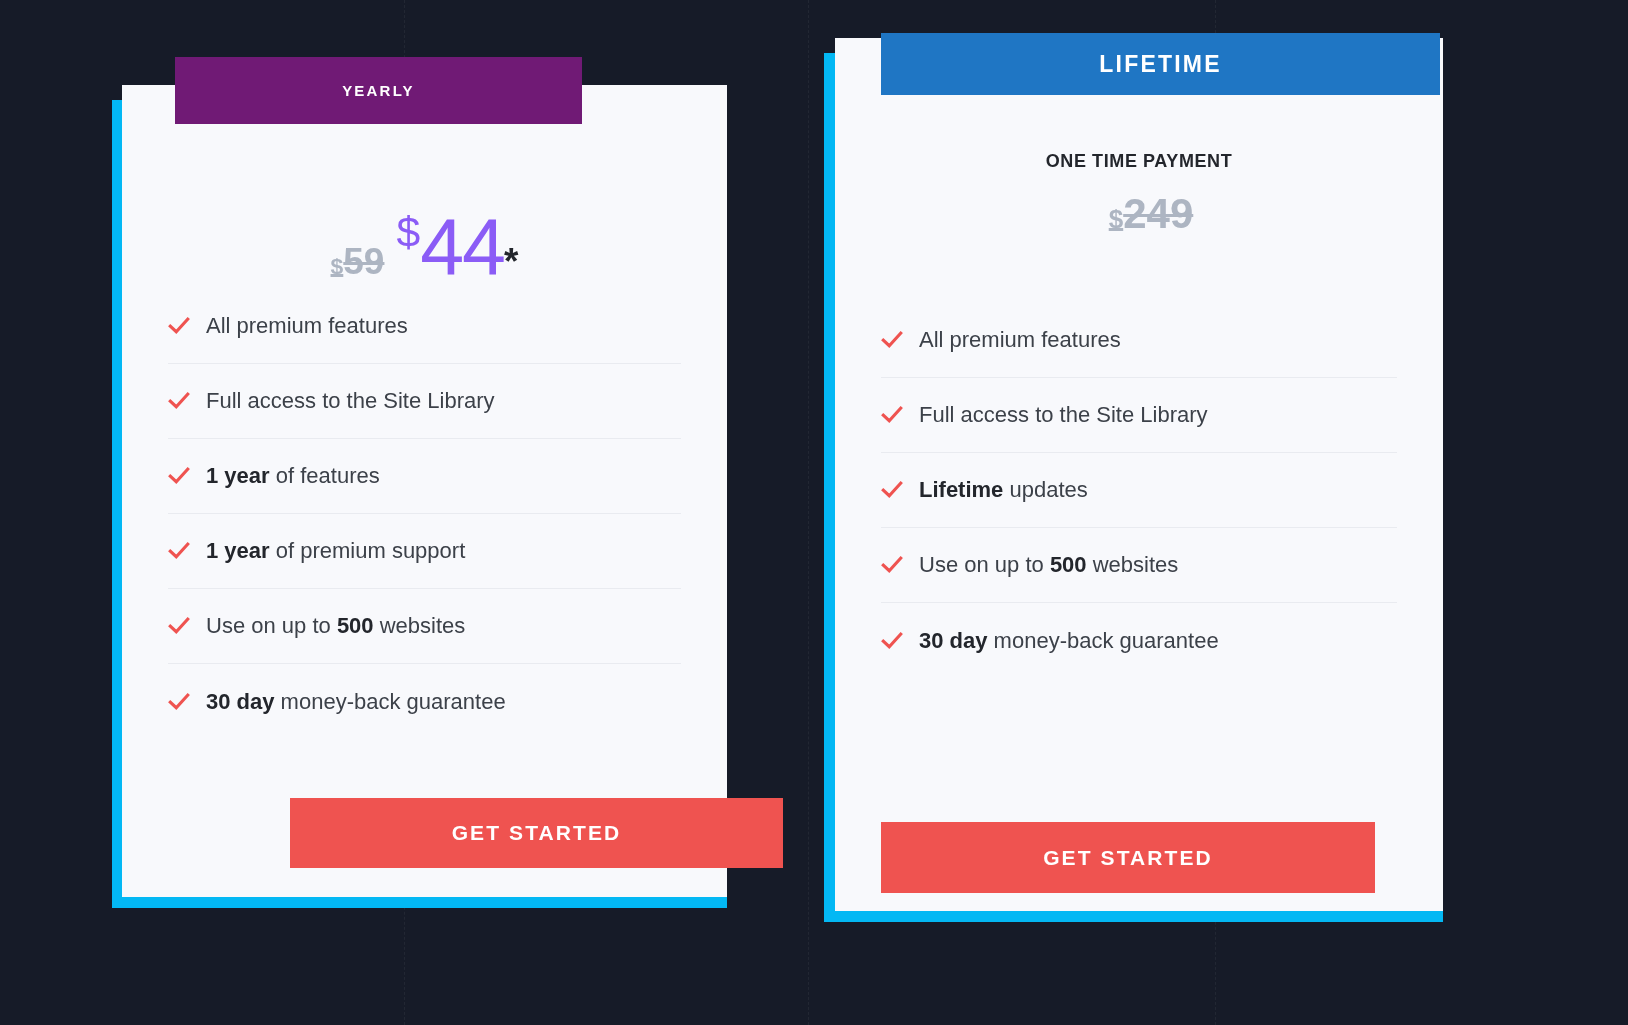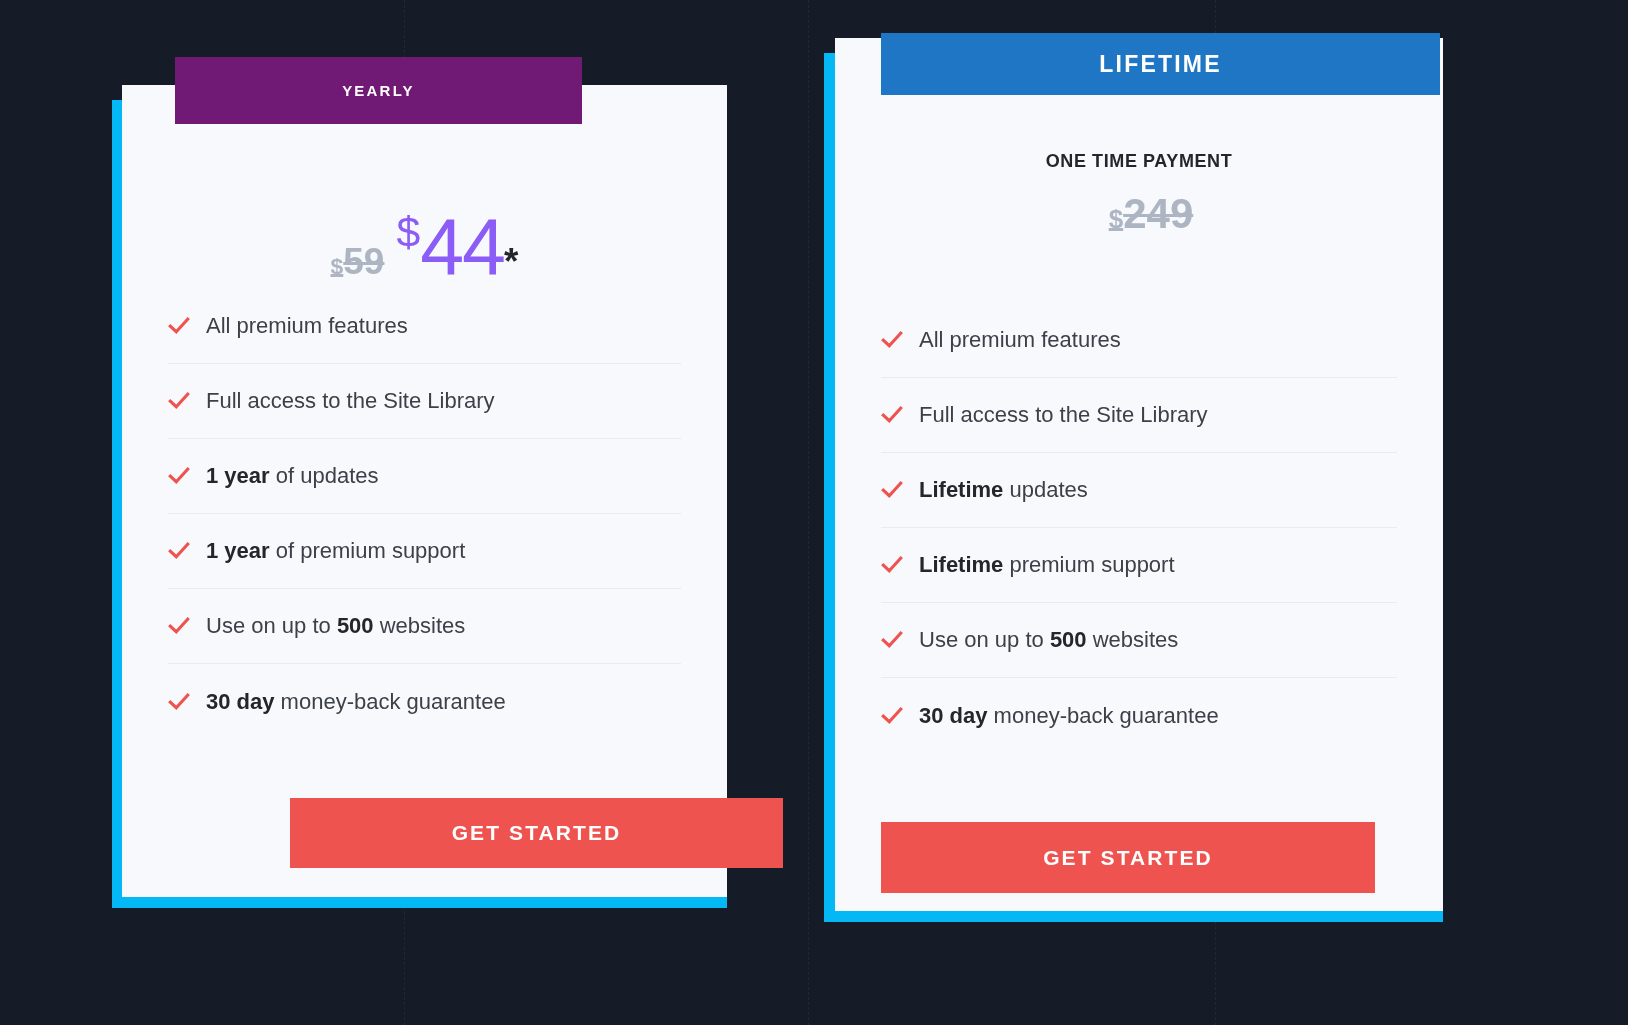--- a/index.html
+++ b/index.html
@@ -210,21 +210,21 @@
       <div class="feature-row">
         <svg class="tick" viewBox="0 0 24 24" aria-hidden="true">
           <path d="M2.5 12.2 L9 18.2 L21.5 4.6" fill="none" stroke="#ef5350" stroke-width="3.4" stroke-linecap="square"></path>
         </svg>
         <span class="feature-text"><b></b><span>Full access to the Site Library</span></span>
       </div>
       <div class="feature-row">
         <svg class="tick" viewBox="0 0 24 24" aria-hidden="true">
           <path d="M2.5 12.2 L9 18.2 L21.5 4.6" fill="none" stroke="#ef5350" stroke-width="3.4" stroke-linecap="square"></path>
         </svg>
-        <span class="feature-text"><b>1 year</b><span> of updates</span></span>
+        <span class="feature-text"><b>1 year</b><span> of features</span></span>
       </div>
       <div class="feature-row">
         <svg class="tick" viewBox="0 0 24 24" aria-hidden="true">
           <path d="M2.5 12.2 L9 18.2 L21.5 4.6" fill="none" stroke="#ef5350" stroke-width="3.4" stroke-linecap="square"></path>
         </svg>
         <span class="feature-text"><b>1 year</b><span> of premium support</span></span>
       </div>
       <div class="feature-row">
         <svg class="tick" viewBox="0 0 24 24" aria-hidden="true">
           <path d="M2.5 12.2 L9 18.2 L21.5 4.6" fill="none" stroke="#ef5350" stroke-width="3.4" stroke-linecap="square"></path>
@@ -272,26 +272,20 @@
       <div class="feature-row">
         <svg class="tick" viewBox="0 0 24 24" aria-hidden="true">
           <path d="M2.5 12.2 L9 18.2 L21.5 4.6" fill="none" stroke="#ef5350" stroke-width="3.4" stroke-linecap="square"></path>
         </svg>
         <span class="feature-text"><b>Lifetime</b><span> updates</span></span>
       </div>
       <div class="feature-row">
         <svg class="tick" viewBox="0 0 24 24" aria-hidden="true">
           <path d="M2.5 12.2 L9 18.2 L21.5 4.6" fill="none" stroke="#ef5350" stroke-width="3.4" stroke-linecap="square"></path>
         </svg>
-        <span class="feature-text"><b>Lifetime</b><span> premium support</span></span>
-      </div>
-      <div class="feature-row">
-        <svg class="tick" viewBox="0 0 24 24" aria-hidden="true">
-          <path d="M2.5 12.2 L9 18.2 L21.5 4.6" fill="none" stroke="#ef5350" stroke-width="3.4" stroke-linecap="square"></path>
-        </svg>
         <span class="feature-text"><span>Use on up to </span><b>500</b><span> websites</span></span>
       </div>
       <div class="feature-row">
         <svg class="tick" viewBox="0 0 24 24" aria-hidden="true">
           <path d="M2.5 12.2 L9 18.2 L21.5 4.6" fill="none" stroke="#ef5350" stroke-width="3.4" stroke-linecap="square"></path>
         </svg>
         <span class="feature-text"><b>30 day</b><span> money-back guarantee</span></span>
       </div>
     </div>
 

